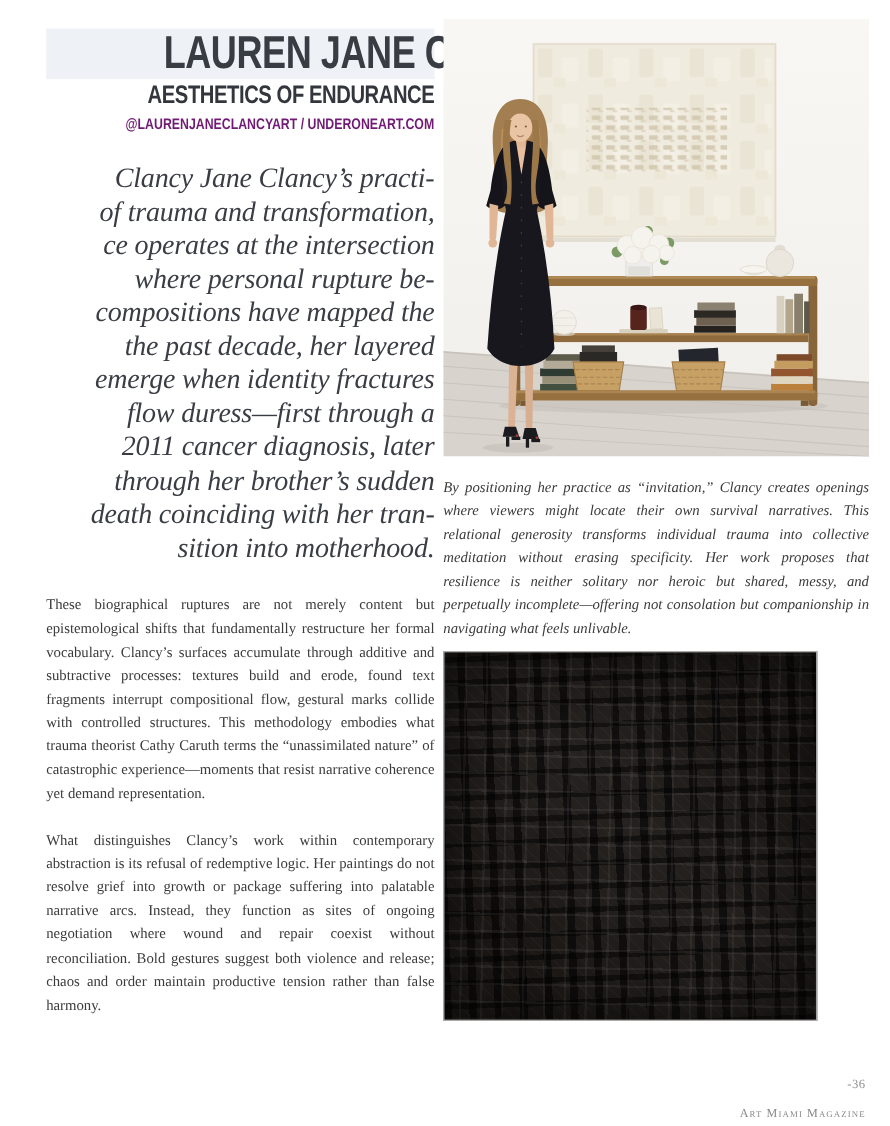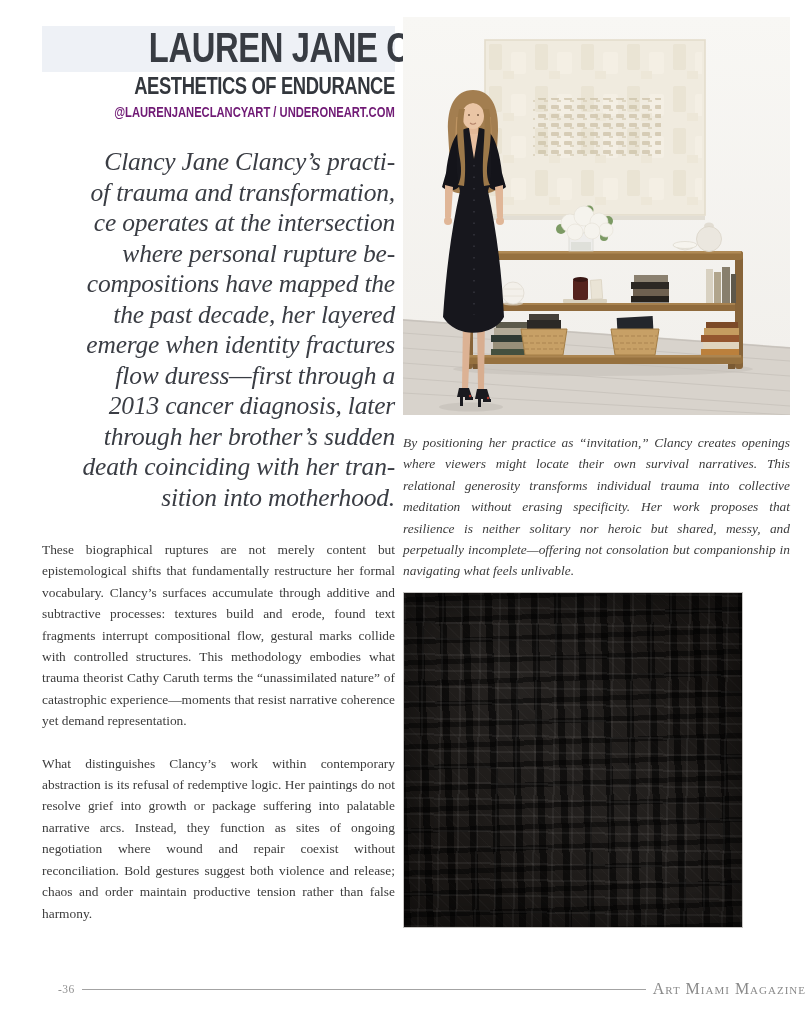--- a/index.html
+++ b/index.html
@@ -65,28 +65,29 @@
       repeating-linear-gradient(88deg, rgba(0,0,0,.55) 0 7px, rgba(0,0,0,0) 7px 23px),
       repeating-linear-gradient(-2deg, rgba(0,0,0,.45) 0 5px, rgba(0,0,0,0) 5px 21px),
       repeating-linear-gradient(45deg, rgba(255,255,255,.025) 0 1px, rgba(0,0,0,0) 1px 9px),
       radial-gradient(ellipse at 35% 30%, rgba(255,255,255,.05), rgba(0,0,0,0) 55%),
       radial-gradient(ellipse at 70% 75%, rgba(255,255,255,.045), rgba(0,0,0,0) 50%);
     box-shadow: inset 0 0 45px rgba(0,0,0,.55);
   }
 
   
   .footer {
-    position:absolute; left:58px; top:980px; width:748px;
-    display:flex; align-items:center; gap:7px;
+    position:absolute; left:39px; top:980px; width:748px;
+    display:flex; align-items:flex-end; gap:7px;
     color:#8f8f8f;
+    flex-direction:column;
   }
   .page-num { font-size:11.5px; letter-spacing:0.5px; white-space:nowrap; }
   .rule { flex:1; height:1px; background:#a3a3a3; }
   .mag-name {
-    font-size:16px; font-variant:small-caps; letter-spacing:1px;
+    font-size:11px; font-variant:small-caps; letter-spacing:1px;
     color:#8a8a8a; white-space:nowrap;
   }
 </style>
 </head>
 <body>
 
 <div class="page">
 
   <div class="col-left">
 
@@ -104,21 +105,21 @@
 
     <div class="intro">
       <span class="line">Clancy Jane Clancy’s practi-</span>
       <span class="line">of trauma and transformation,</span>
       <span class="line">ce operates at the intersection</span>
       <span class="line">where personal rupture be-</span>
       <span class="line">compositions have mapped the</span>
       <span class="line">the past decade, her layered</span>
       <span class="line">emerge when identity fractures</span>
       <span class="line">flow duress—first through a</span>
-      <span class="line">2013 cancer diagnosis, later</span>
+      <span class="line">2011 cancer diagnosis, later</span>
       <span class="line">through her brother’s sudden</span>
       <span class="line">death coinciding with her tran-</span>
       <span class="line">sition into motherhood.</span>
     </div>
 
     <div class="left-body">
       <p class="body-par">These biographical ruptures are not merely content but epistemological shifts that fundamentally restructure her formal vocabulary. Clancy’s surfaces accumulate through additive and subtractive processes: textures build and erode, found text fragments interrupt compositional flow, gestural marks collide with controlled structures. This methodology embodies what trauma theorist Cathy Caruth terms the “unassimilated nature” of catastrophic experience—moments that resist narrative coherence yet demand representation.</p>
       <p class="body-par">What distinguishes Clancy’s work within contemporary abstraction is its refusal of redemptive logic. Her paintings do not resolve grief into growth or package suffering into palatable narrative arcs. Instead, they function as sites of ongoing negotiation where wound and repair coexist without reconciliation. Bold gestures suggest both violence and release; chaos and order maintain productive tension rather than false harmony.</p>
     </div>
   </div>

